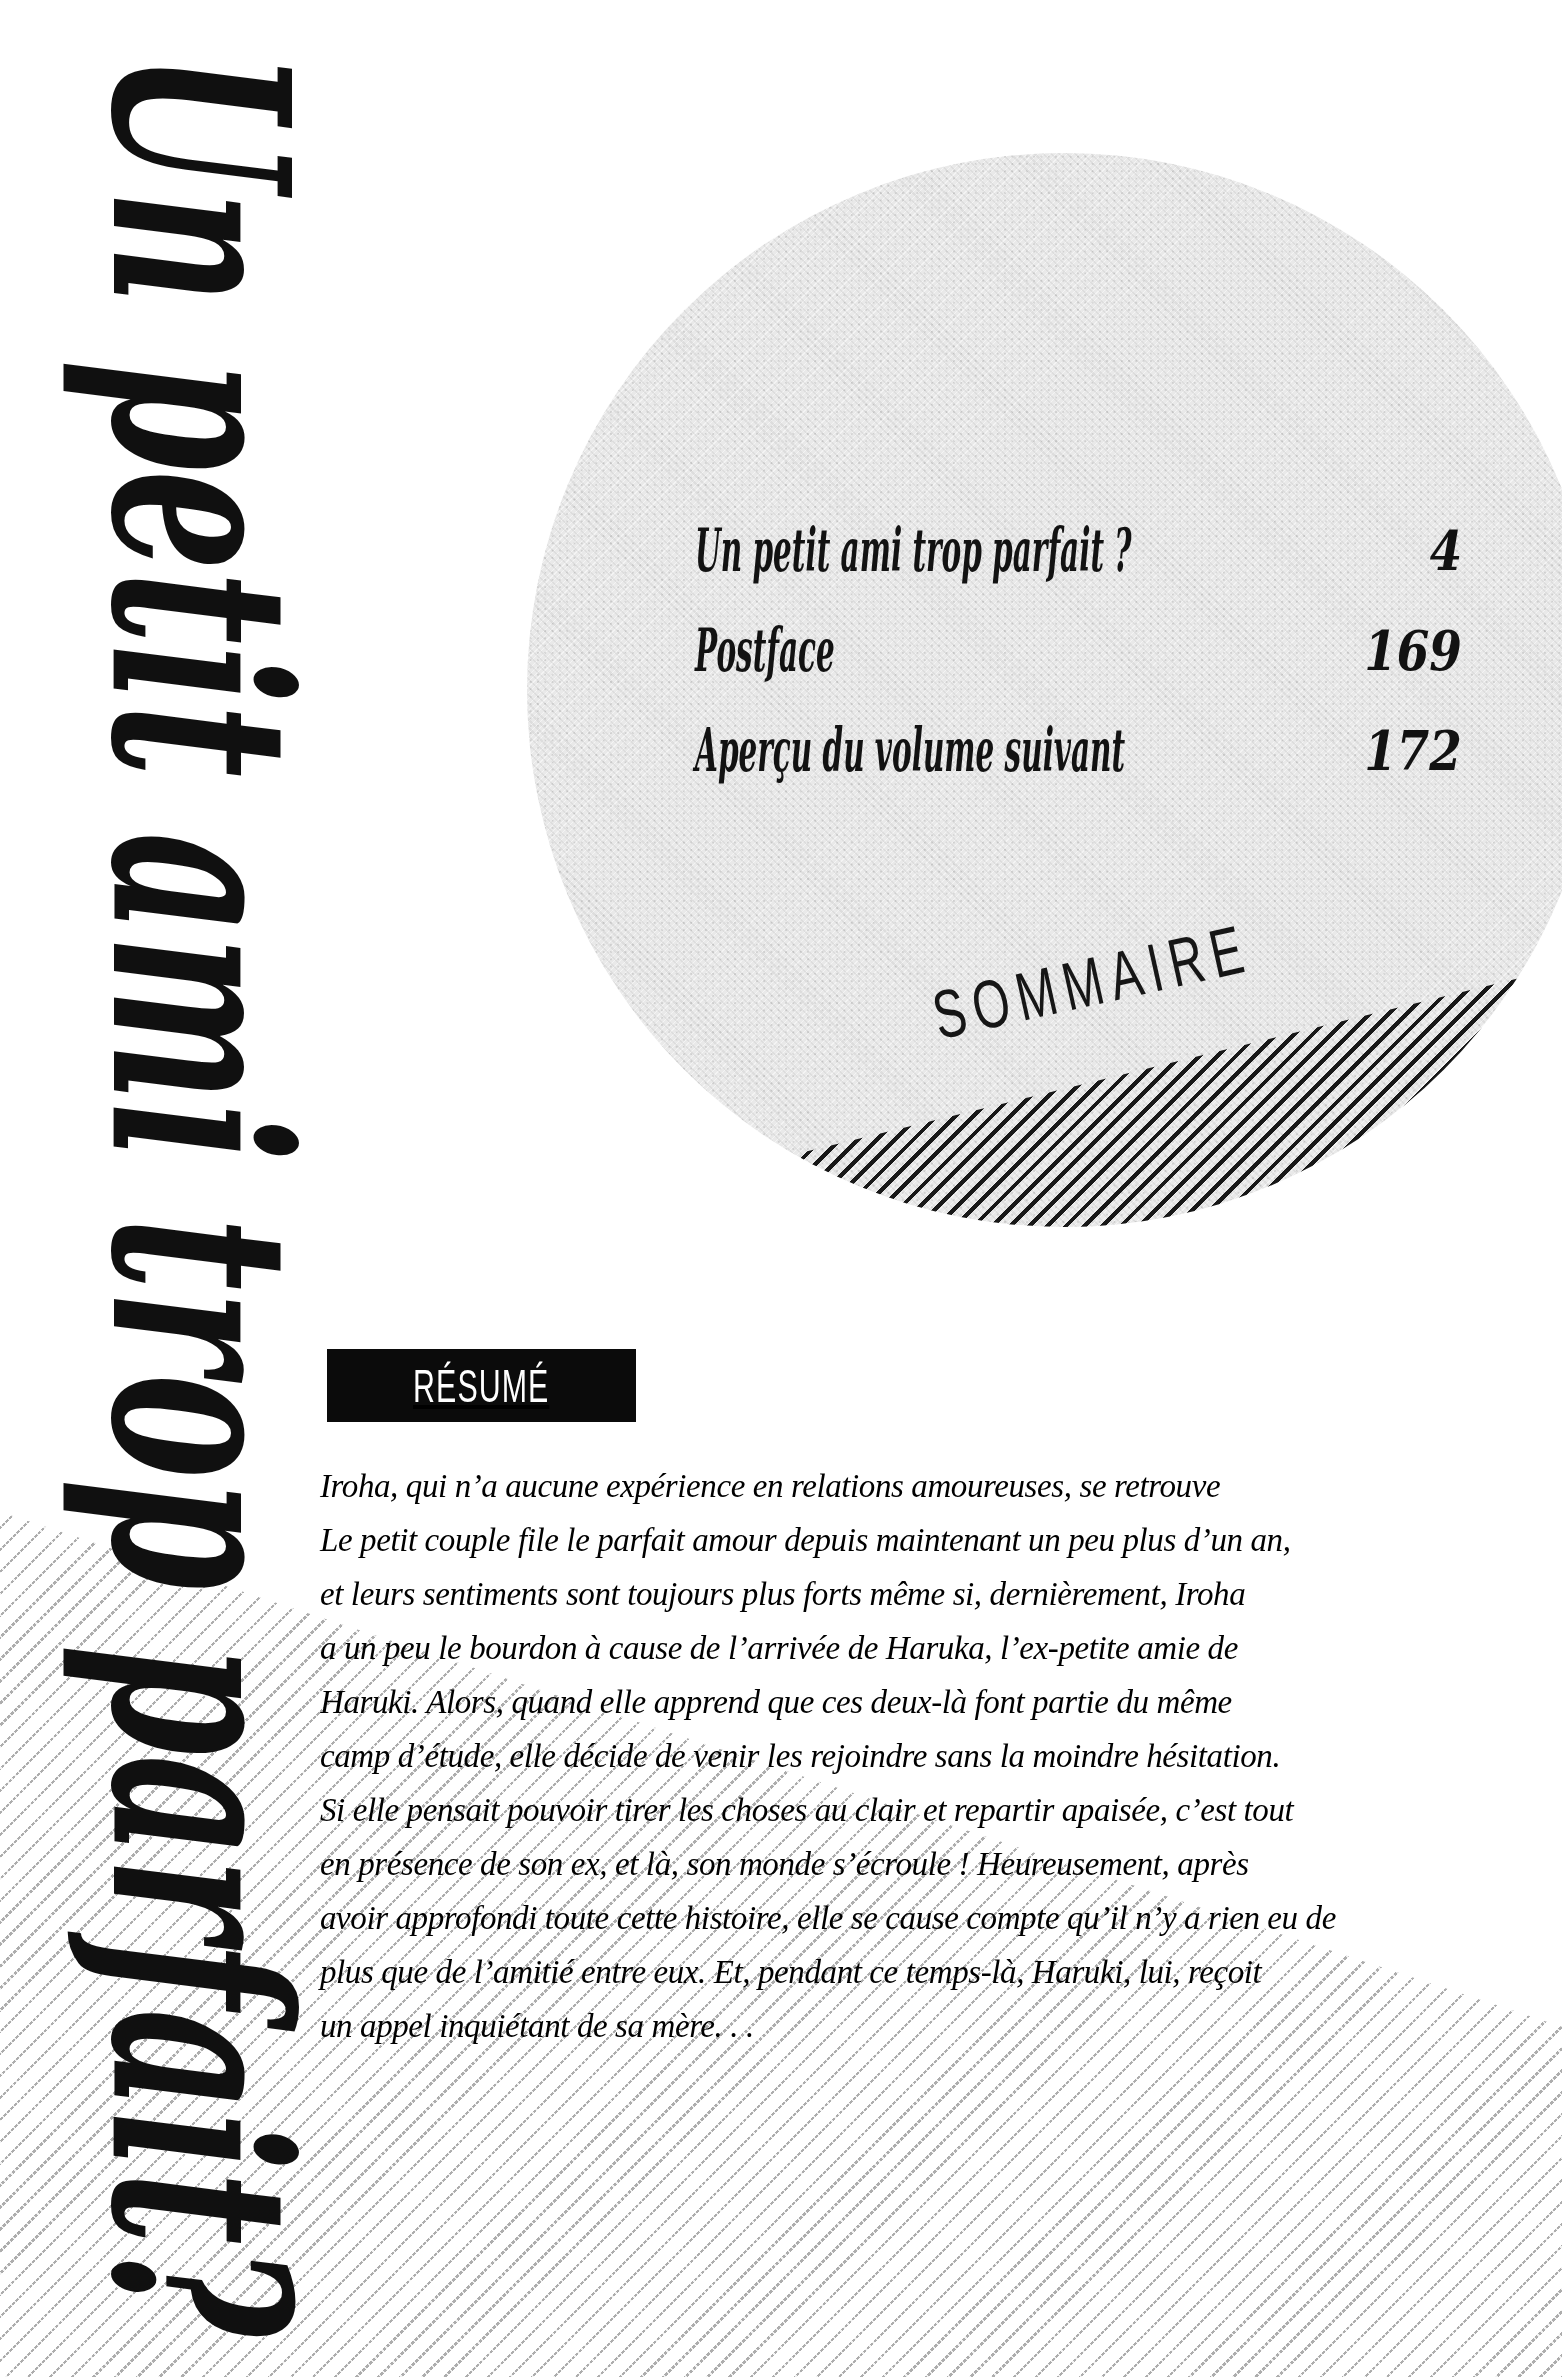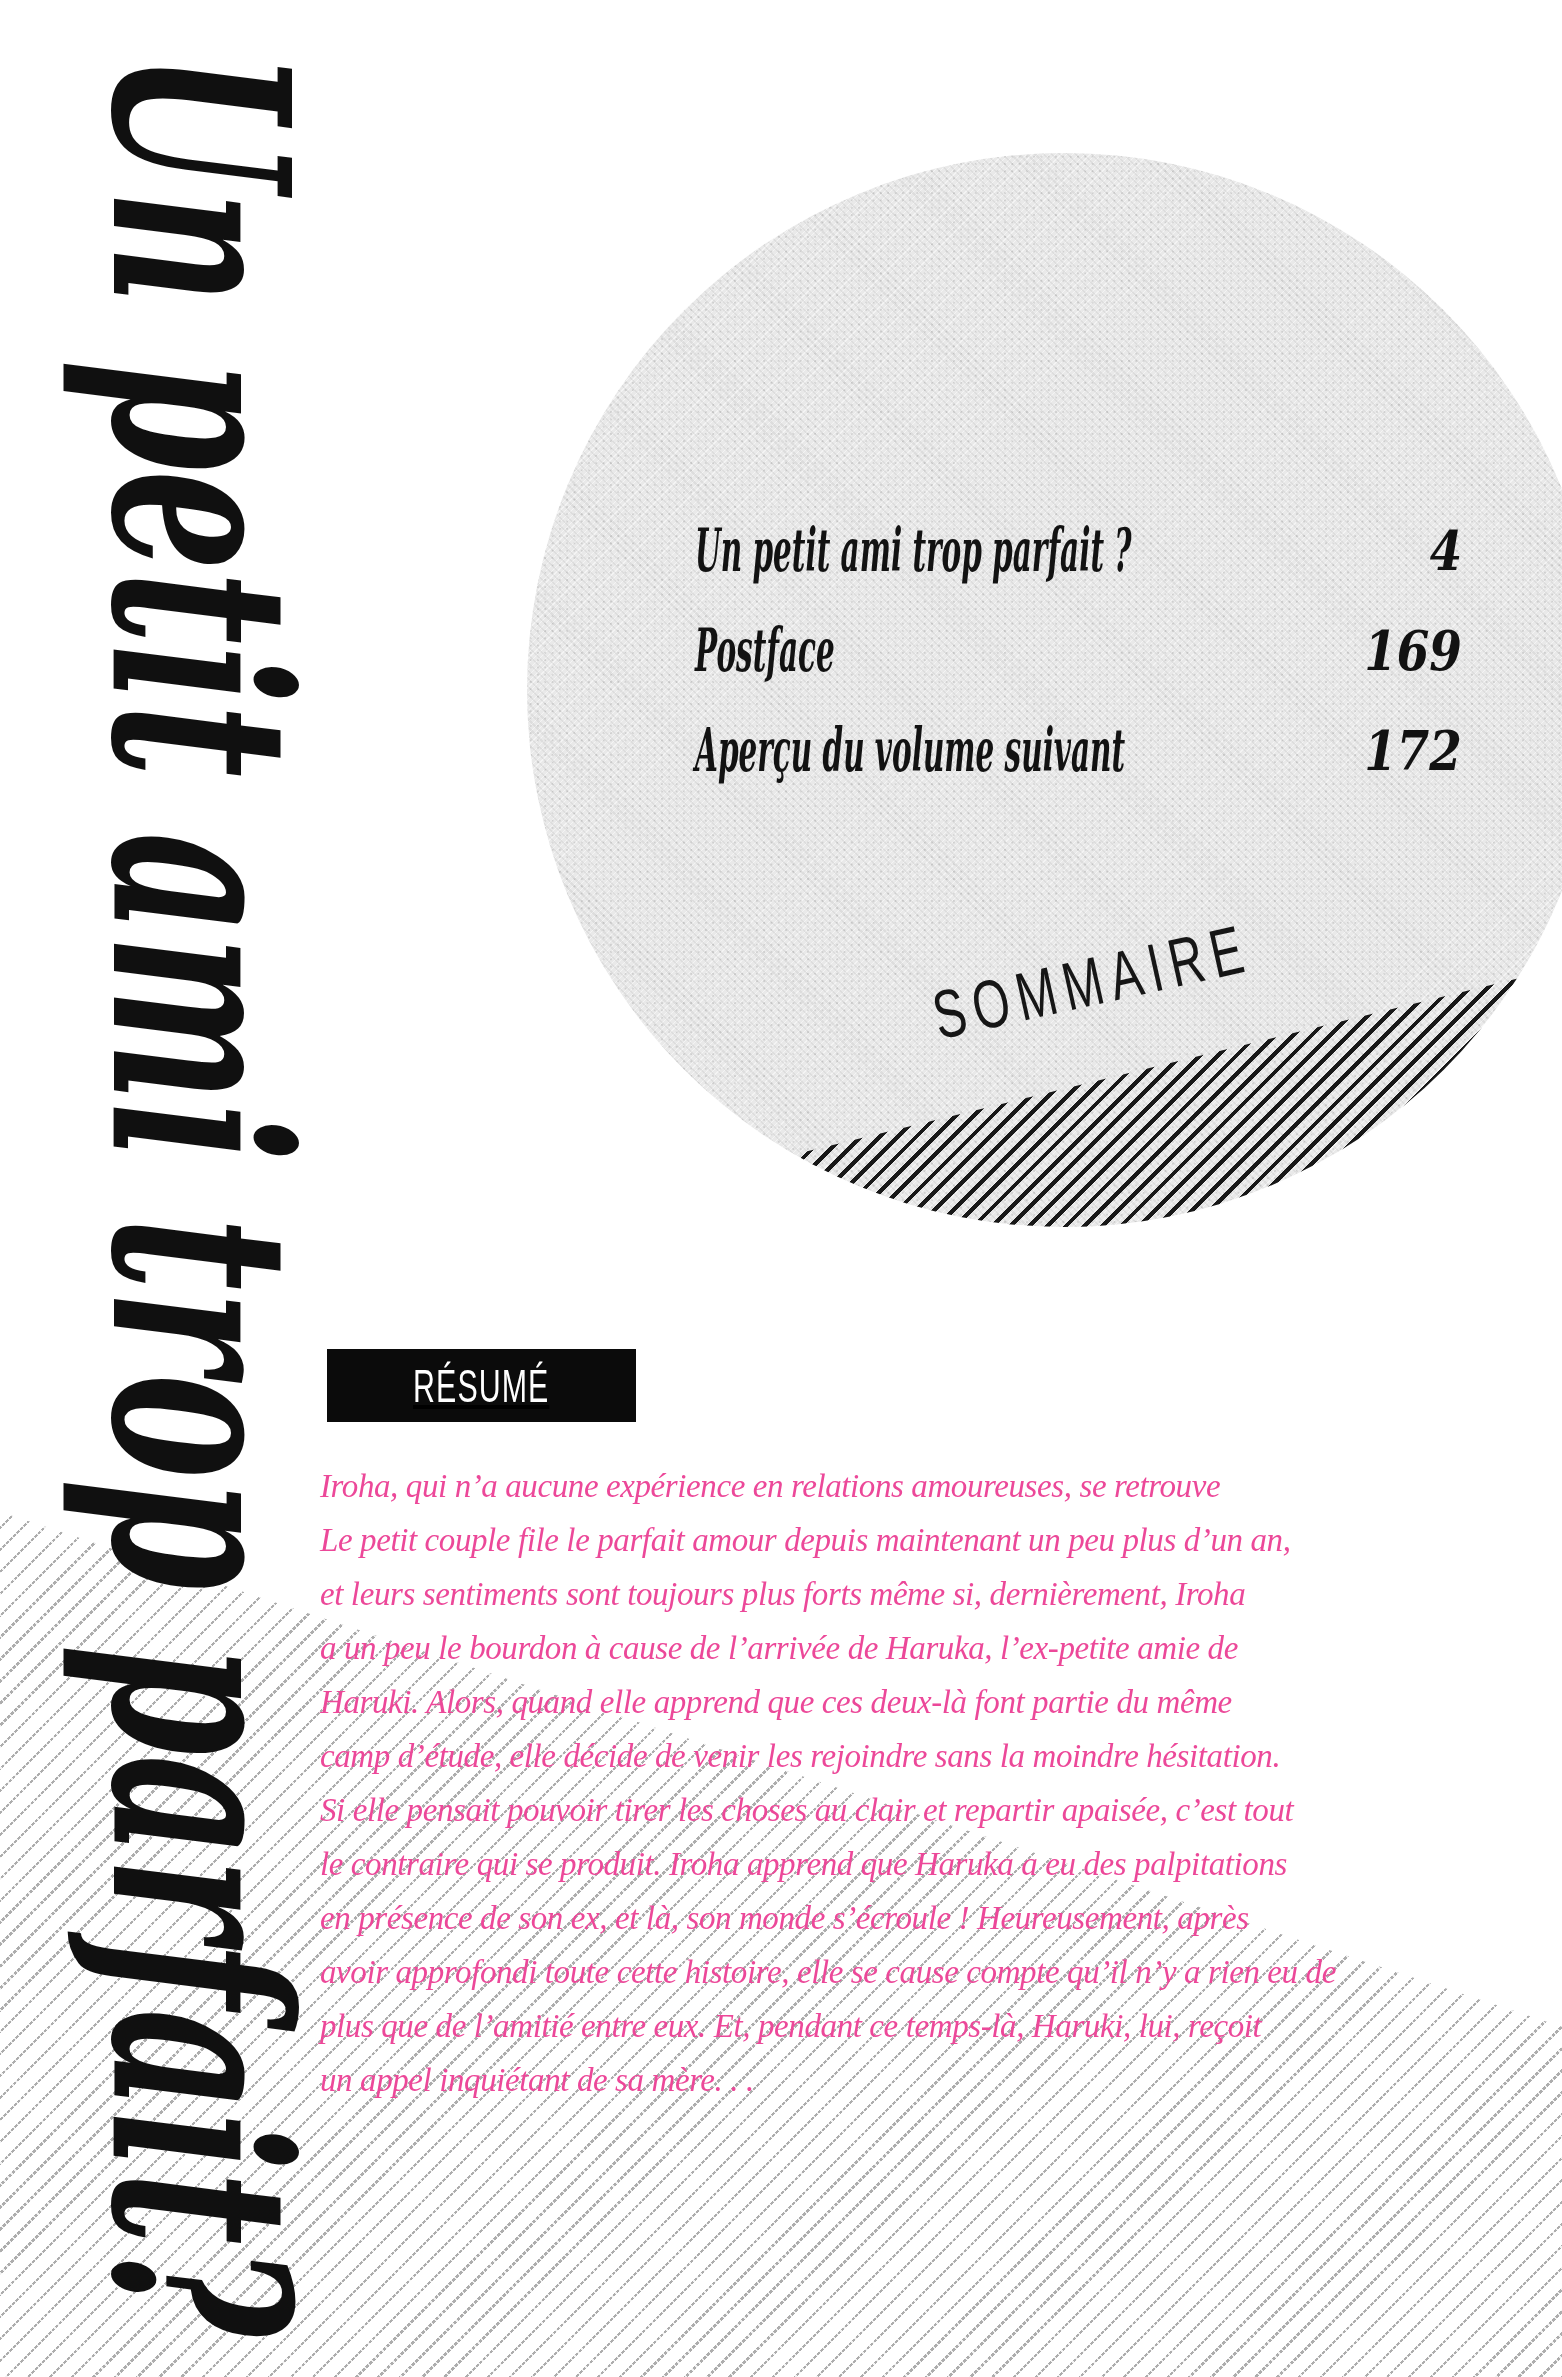--- a/index.html
+++ b/index.html
@@ -134,21 +134,21 @@
 
   
   .resume-text {
     position: absolute;
     left: 320px; top: 1459px;
     font-style: italic;
     font-family: "Liberation Serif", "DejaVu Serif", serif;
     font-size: 33px;
     letter-spacing: -0.4px;
     line-height: 54px;
-    color: #ec4899;
+    color: #000000;
   }
   .resume-line { white-space: nowrap; height: 54px; }
 </style>
 </head>
 <body>
 
 <div class="page">
 
   <div class="hatch-gray"></div>
 
@@ -187,21 +187,20 @@
   </div>
 
   <div class="resume-text">
     <div class="resume-line">Iroha, qui n’a aucune expérience en relations amoureuses, se retrouve</div>
     <div class="resume-line">Le petit couple file le parfait amour depuis maintenant un peu plus d’un an,</div>
     <div class="resume-line">et leurs sentiments sont toujours plus forts même si, dernièrement, Iroha</div>
     <div class="resume-line">a un peu le bourdon à cause de l’arrivée de Haruka, l’ex-petite amie de</div>
     <div class="resume-line">Haruki. Alors, quand elle apprend que ces deux-là font partie du même</div>
     <div class="resume-line">camp d’étude, elle décide de venir les rejoindre sans la moindre hésitation.</div>
     <div class="resume-line">Si elle pensait pouvoir tirer les choses au clair et repartir apaisée, c’est tout</div>
-    <div class="resume-line">le contraire qui se produit. Iroha apprend que Haruka a eu des palpitations</div>
     <div class="resume-line">en présence de son ex, et là, son monde s’écroule ! Heureusement, après</div>
     <div class="resume-line">avoir approfondi toute cette histoire, elle se cause compte qu’il n’y a rien eu de</div>
     <div class="resume-line">plus que de l’amitié entre eux. Et, pendant ce temps-là, Haruki, lui, reçoit</div>
     <div class="resume-line">un appel inquiétant de sa mère. . .</div>
   </div>
 
 </div>
 
 
 </body></html>

